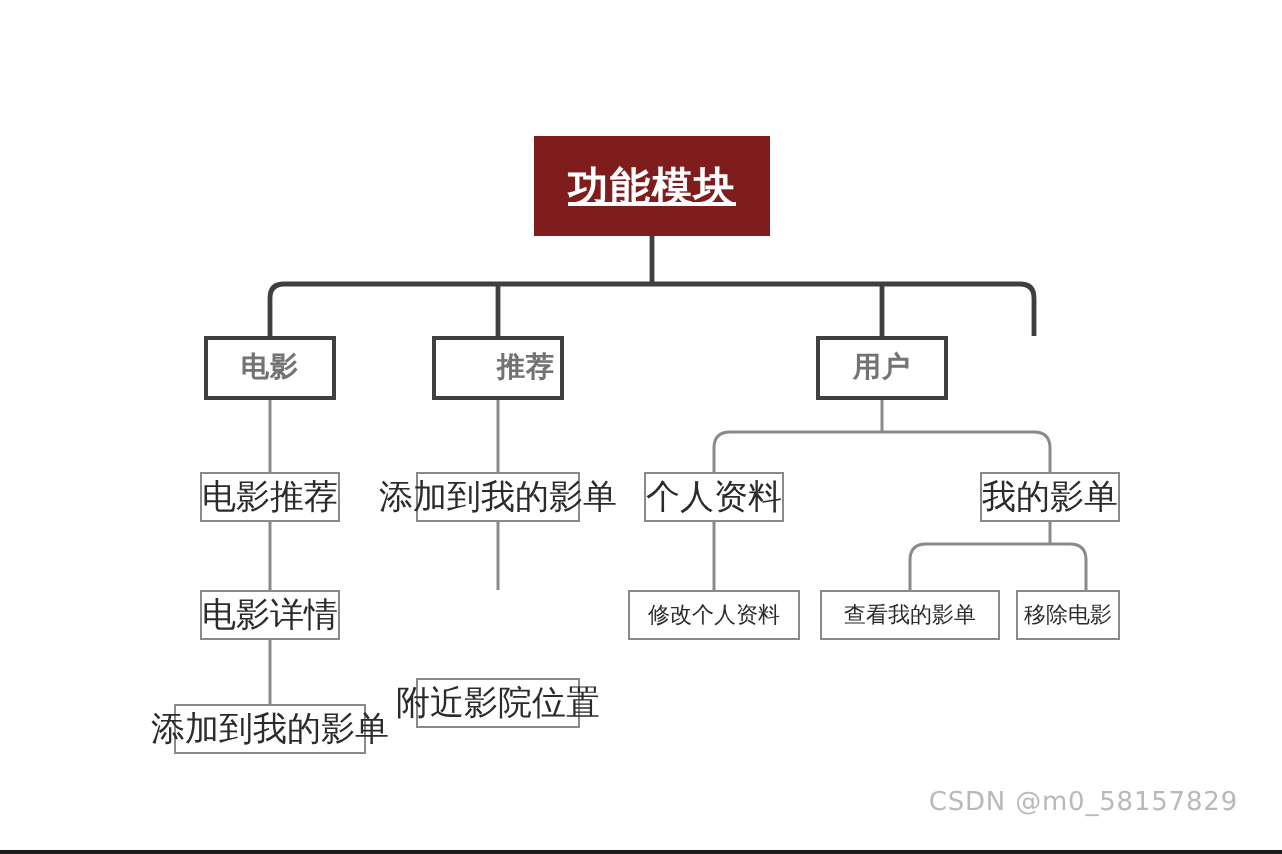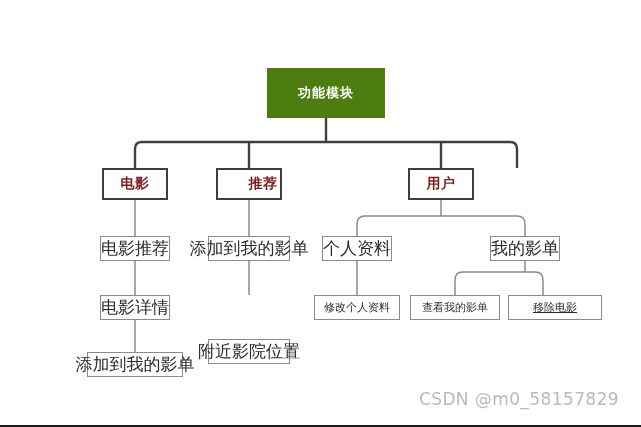--- a/index.html
+++ b/index.html
@@ -34,30 +34,31 @@
     box-sizing: border-box;
     display: flex;
     align-items: center;
     justify-content: center;
     text-align: center;
     white-space: nowrap;
     background: #ffffff;
     z-index: 2;
   }
   .node.root {
-    background: #4d7c0f;
+    background: #7f1d1d;
     border: none;
     color: #ffffff;
     font-weight: bold;
-    font-size: 13px;
+    font-size: 20px;
     letter-spacing: 1px;
+    text-decoration: underline;
   }
   .node.level2 {
     border: 2px solid #3f3f3f;
-    color: #7f1d1d;
+    color: #737373;
     font-weight: bold;
     font-size: 14px;
     letter-spacing: 0.5px;
     text-align: center;
   }
   .node.level3 {
     border: 1px solid #8a8a8a;
     color: #2b2b2b;
     font-weight: normal;
     font-size: 17px;
@@ -66,21 +67,21 @@
     border: 1px solid #8a8a8a;
     color: #2b2b2b;
     font-weight: normal;
     font-size: 11px;
   }
   #watermark {
     position: absolute;
     right: 22px;
     bottom: 16px;
     color: #b9b9b9;
-    font-size: 17px;
+    font-size: 13px;
     letter-spacing: 0.4px;
     z-index: 3;
     font-family: "DejaVu Sans", "Liberation Sans", sans-serif;
   }
 </style>
 </head>
 <body>
 
 <div id="canvas">
 
@@ -158,19 +159,19 @@
   </div>
 
   <div class="node level3" style="left:490px; top:236px; width:70px; height:25px;">
     <span>我的影单</span>
   </div>
 
   <div class="node level4" style="left:410px; top:295px; width:90px; height:25px;font-family:Liberation Mono, monospace;">
     <span>查看我的影单</span>
   </div>
 
-  <div class="node level4" style="left:508px; top:295px; width:94px; height:25px;text-decoration:underline;">
+  <div class="node level4" style="left:508px; top:295px; width:52px; height:25px;">
     <span>移除电影</span>
   </div>
 
   <div id="watermark">CSDN @m0_58157829</div>
 
 </div>
 
 </body></html>

